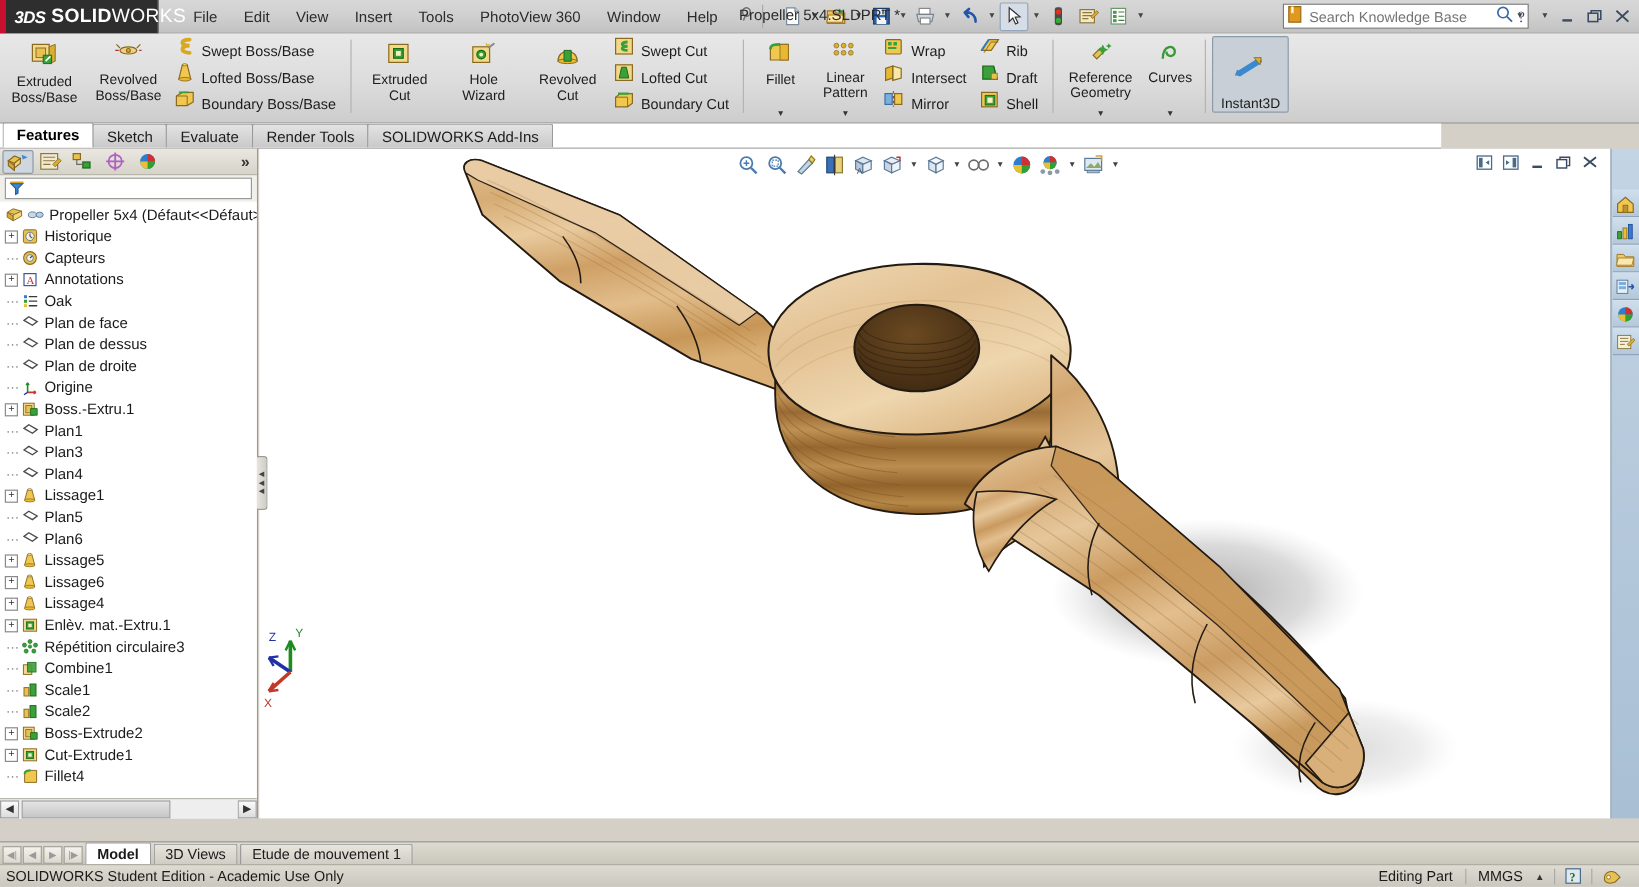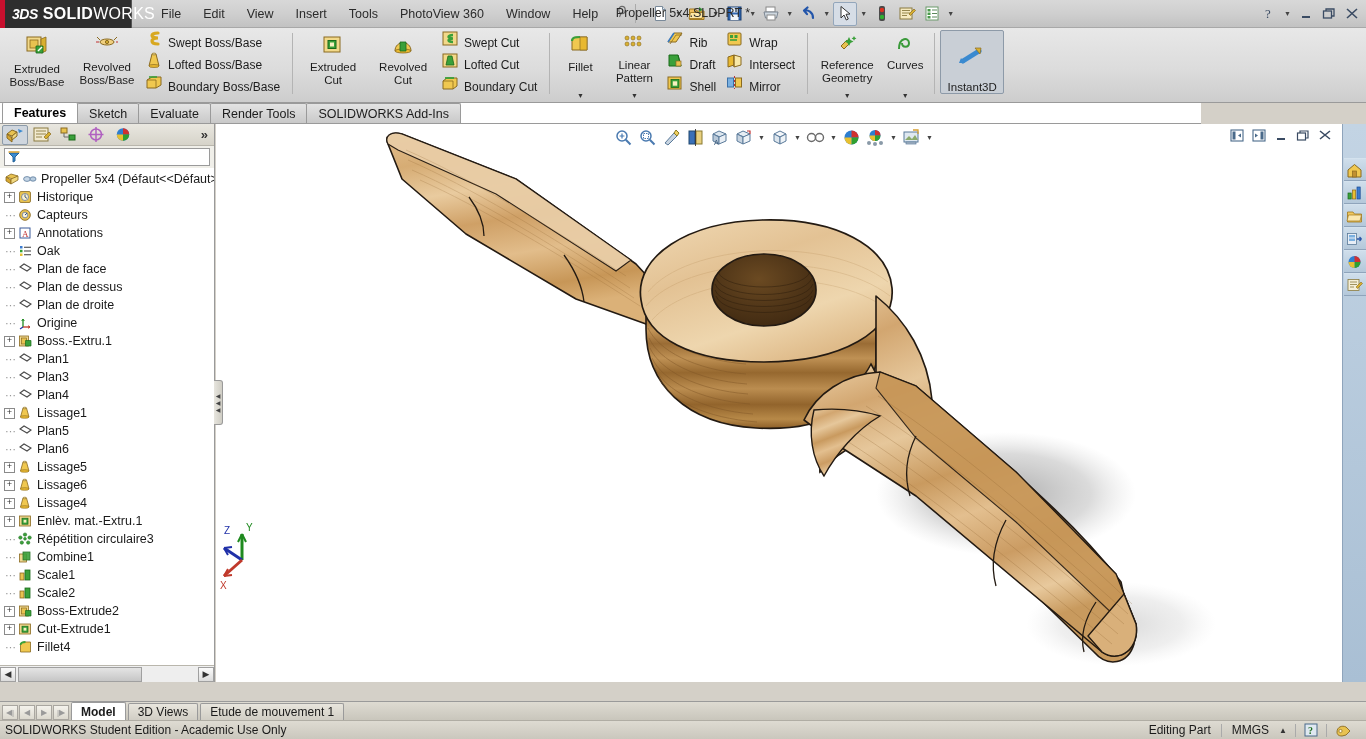--- a/index.html
+++ b/index.html
@@ -383,20 +383,36 @@
             <rect x="3.5" y="7.5" width="3" height="2.5" fill="#4a9a4a"></rect>
             <rect x="3.5" y="11" width="3" height="2.5" fill="#4a9a4a"></rect>
             <path d="M8 5h5M8 8.5h5M8 12h5" stroke="#4a7a4a" stroke-width="0.9"></path>
           </svg>
       </div>
       <span class="caret">▼</span>
     </div>
 
     <div class="title-text">Propeller 5x4.SLDPRT *</div>
 
+    <div class="search-wrap">
+      <span>
+        <svg width="15" height="16" viewBox="0 0 15 16">
+            <path d="M2 1.5h10v13h-10z" fill="#e09820" stroke="#9a6a10"></path>
+            <path d="M4 1.5h2v6l-1 -1 -1 1z" fill="#fff8e0"></path>
+          </svg>
+      </span>
+      <input value="" placeholder="Search Knowledge Base" style="">
+      <span>
+        <svg width="16" height="16" viewBox="0 0 16 16">
+            <circle cx="6.5" cy="6.5" r="4.3" fill="none" stroke="#3a6aa8" stroke-width="1.4"></circle>
+            <path d="M9.8 9.8 L14 14" stroke="#3a6aa8" stroke-width="1.6"></path>
+          </svg>
+      </span>
+      <span class="caret">▼</span>
+    </div>
 
     <div class="win-ctrls">
       <div class="win-btn">
         <svg width="14" height="15" viewBox="0 0 14 15">
             <text x="3" y="12" font-size="13" fill="#3a4b63" font-family="Liberation Serif, serif">?</text>
           </svg>
       </div>
       <span class="caret">▼</span>
       <div class="win-btn">
         <svg width="14" height="14" viewBox="0 0 14 14">
@@ -484,20 +500,32 @@
               <rect x="3" y="3" width="16" height="15" fill="#f2d98a" stroke="#8a6a20"></rect>
               <rect x="7" y="6.5" width="8" height="8" fill="#3aa03a" stroke="#1a6a1a"></rect>
               <rect x="9" y="8.5" width="4" height="4" fill="#f8f0c0"></rect>
             </svg>
         </span>
         <span class="lbl"><span>Extruded</span><br><span>Cut</span></span>
       </div>
       <div class="big-btn">
         <span class="ico">
           <svg width="24" height="22" viewBox="0 0 24 22">
+              <rect x="3" y="5" width="14" height="13" fill="#f2d98a" stroke="#8a6a20"></rect>
+              <circle cx="10" cy="11.5" r="3.6" fill="#3aa03a" stroke="#1a6a1a"></circle>
+              <circle cx="10" cy="11.5" r="1.6" fill="#f8f0c0"></circle>
+              <path d="M16 6 l5 -4" stroke="#888" stroke-width="1.6"></path>
+              <path d="M14 2 l1 2 2 -1" fill="none" stroke="#d8b030" stroke-width="1"></path>
+            </svg>
+        </span>
+        <span class="lbl"><span>Hole</span><br><span>Wizard</span></span>
+      </div>
+      <div class="big-btn">
+        <span class="ico">
+          <svg width="24" height="22" viewBox="0 0 24 22">
               <path d="M4 17 C4 6 20 6 20 17z" fill="#f0c850" stroke="#8a6a20"></path>
               <ellipse cx="12" cy="17" rx="8" ry="2" fill="#e8b830" stroke="#8a6a20" stroke-width="0.8"></ellipse>
               <path d="M9 8 h6 v9 h-6z" fill="#3aa03a" stroke="#1a6a1a" stroke-width="0.8"></path>
             </svg>
         </span>
         <span class="lbl"><span>Revolved</span><br><span>Cut</span></span>
       </div>
       <div class="small-col">
         <div class="small-btn">
           <span class="ico">
@@ -552,20 +580,52 @@
                 <circle cx="12" cy="4" r="2"></circle>
                 <circle cx="18" cy="4" r="2"></circle>
                 <circle cx="6" cy="10" r="2"></circle>
                 <circle cx="12" cy="10" r="2"></circle>
                 <circle cx="18" cy="10" r="2"></circle>
               </g>
             </svg>
         </span>
         <span class="lbl"><span>Linear</span><br><span>Pattern</span></span>
         <span class="drop">▼</span>
+      </div>
+      <div class="small-col">
+        <div class="small-btn">
+          <span class="ico">
+            <svg width="18" height="17" viewBox="0 0 18 17">
+                <rect x="2" y="3" width="13" height="12" rx="1" fill="#f0c850" stroke="#8a6a20"></rect>
+                <path d="M4 5 h3 v3 h-3z M8.5 5 h3 v3 h-3z" fill="#3aa03a"></path>
+                <path d="M4 10 h7" stroke="#3aa03a" stroke-width="1.6"></path>
+              </svg>
+          </span>
+          <span class="lbl">Wrap</span>
+        </div>
+        <div class="small-btn">
+          <span class="ico">
+            <svg width="18" height="17" viewBox="0 0 18 17">
+                <path d="M2 5 l6 -2 0 10 -6 2z" fill="#e8b830" stroke="#8a6a20"></path>
+                <path d="M8 3 l7 2 0 8 -7 2z" fill="#f8e8a8" stroke="#8a6a20"></path>
+                <path d="M8 3 v12" stroke="#8a6a20" stroke-width="0.8"></path>
+              </svg>
+          </span>
+          <span class="lbl">Intersect</span>
+        </div>
+        <div class="small-btn">
+          <span class="ico">
+            <svg width="18" height="17" viewBox="0 0 18 17">
+                <rect x="1.5" y="4" width="6" height="9" fill="#7ab0e0" stroke="#3a70a8"></rect>
+                <rect x="9.5" y="4" width="6" height="9" fill="#f0c850" stroke="#8a6a20"></rect>
+                <path d="M8.5 2 v13" stroke="#c03030" stroke-width="1" stroke-dasharray="2,2"></path>
+              </svg>
+          </span>
+          <span class="lbl">Mirror</span>
+        </div>
       </div>
       <div class="small-col">
         <div class="small-btn">
           <span class="ico">
             <svg width="18" height="17" viewBox="0 0 18 17">
                 <path d="M2 12 l6 -9 8 0 -6 9z" fill="#f0c850" stroke="#8a6a20"></path>
                 <path d="M2 12 l6 -9" stroke="#3a7ac0" stroke-width="1.6"></path>
                 <path d="M4 14 l6 -9 6 0" fill="none" stroke="#8a6a20" stroke-width="0.8"></path>
               </svg>
           </span>
@@ -583,52 +643,20 @@
         </div>
         <div class="small-btn">
           <span class="ico">
             <svg width="18" height="17" viewBox="0 0 18 17">
                 <rect x="2" y="3" width="13" height="12" fill="#f0c850" stroke="#8a6a20"></rect>
                 <rect x="5" y="5.5" width="8" height="8" fill="#3aa03a" stroke="#1a6a1a" stroke-width="0.8"></rect>
                 <rect x="6.8" y="7.3" width="4.4" height="4.4" fill="#f8f0c0"></rect>
               </svg>
           </span>
           <span class="lbl">Shell</span>
-        </div>
-      </div>
-      <div class="small-col">
-        <div class="small-btn">
-          <span class="ico">
-            <svg width="18" height="17" viewBox="0 0 18 17">
-                <rect x="2" y="3" width="13" height="12" rx="1" fill="#f0c850" stroke="#8a6a20"></rect>
-                <path d="M4 5 h3 v3 h-3z M8.5 5 h3 v3 h-3z" fill="#3aa03a"></path>
-                <path d="M4 10 h7" stroke="#3aa03a" stroke-width="1.6"></path>
-              </svg>
-          </span>
-          <span class="lbl">Wrap</span>
-        </div>
-        <div class="small-btn">
-          <span class="ico">
-            <svg width="18" height="17" viewBox="0 0 18 17">
-                <path d="M2 5 l6 -2 0 10 -6 2z" fill="#e8b830" stroke="#8a6a20"></path>
-                <path d="M8 3 l7 2 0 8 -7 2z" fill="#f8e8a8" stroke="#8a6a20"></path>
-                <path d="M8 3 v12" stroke="#8a6a20" stroke-width="0.8"></path>
-              </svg>
-          </span>
-          <span class="lbl">Intersect</span>
-        </div>
-        <div class="small-btn">
-          <span class="ico">
-            <svg width="18" height="17" viewBox="0 0 18 17">
-                <rect x="1.5" y="4" width="6" height="9" fill="#7ab0e0" stroke="#3a70a8"></rect>
-                <rect x="9.5" y="4" width="6" height="9" fill="#f0c850" stroke="#8a6a20"></rect>
-                <path d="M8.5 2 v13" stroke="#c03030" stroke-width="1" stroke-dasharray="2,2"></path>
-              </svg>
-          </span>
-          <span class="lbl">Mirror</span>
         </div>
       </div>
     </div>
 
     <div class="rgroup-sep"></div>
 
     <div class="rgroup">
       <div class="big-btn" style="width:68px">
         <span class="ico">
           <svg width="26" height="20" viewBox="0 0 26 20">

